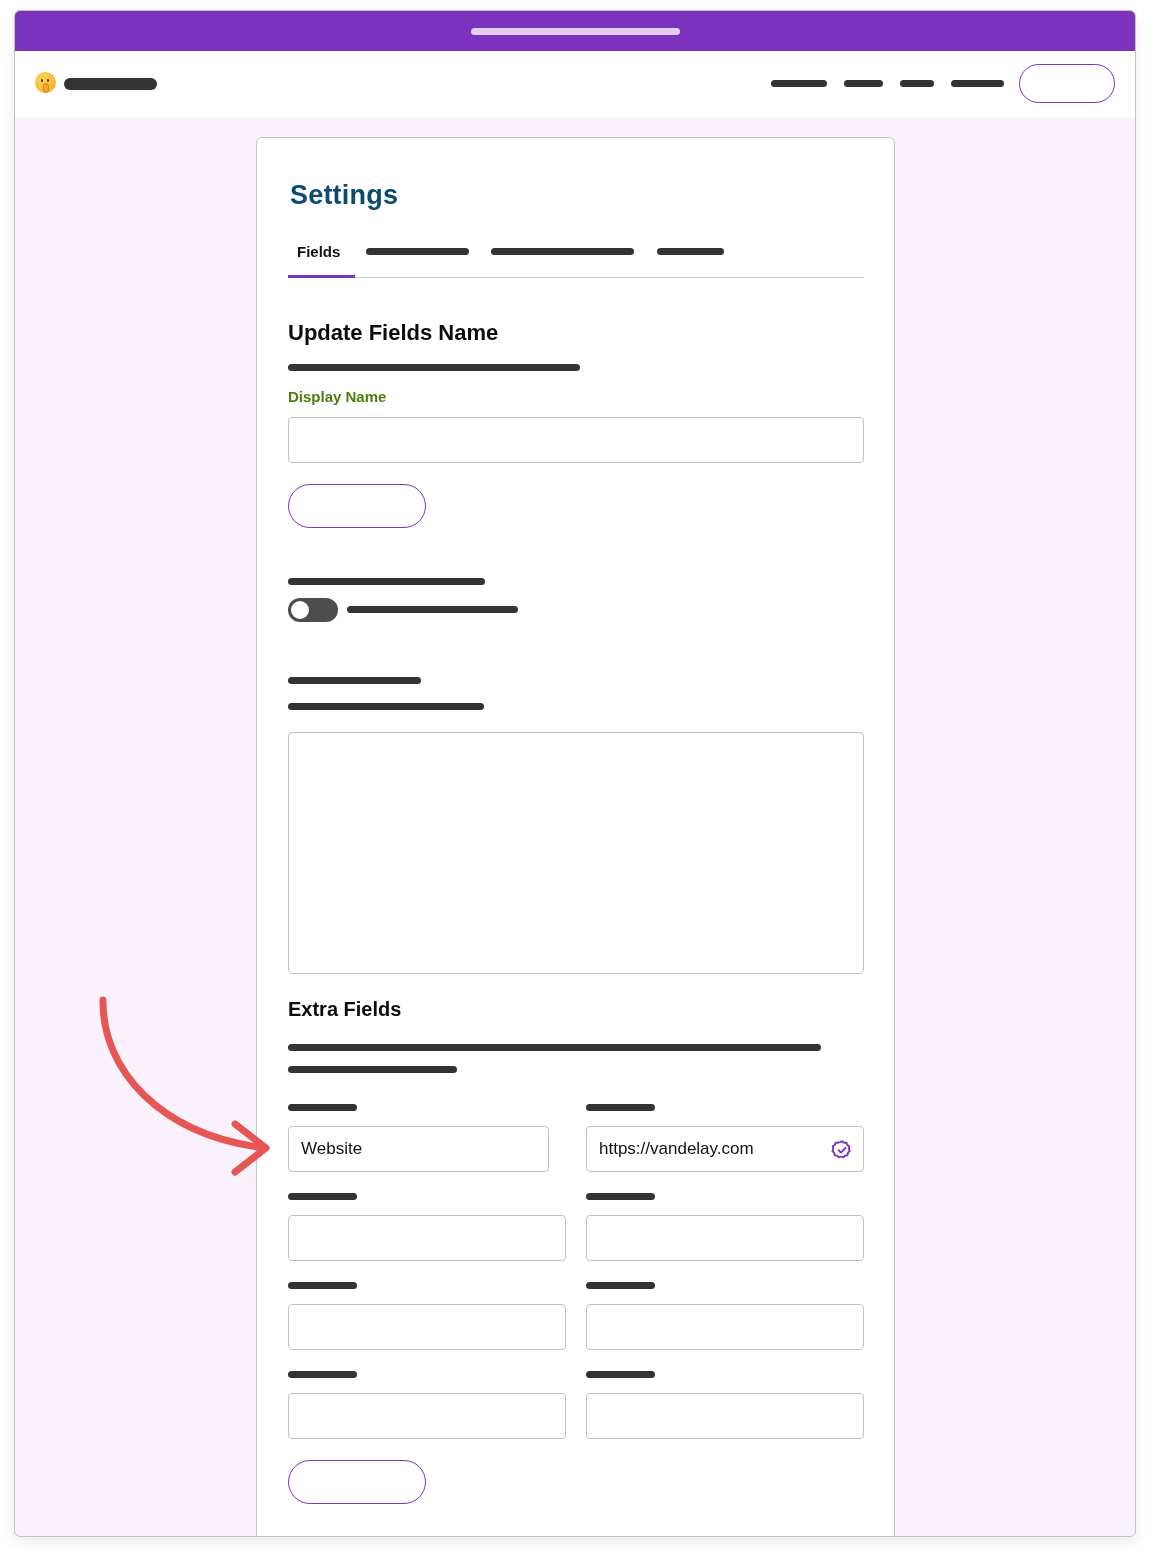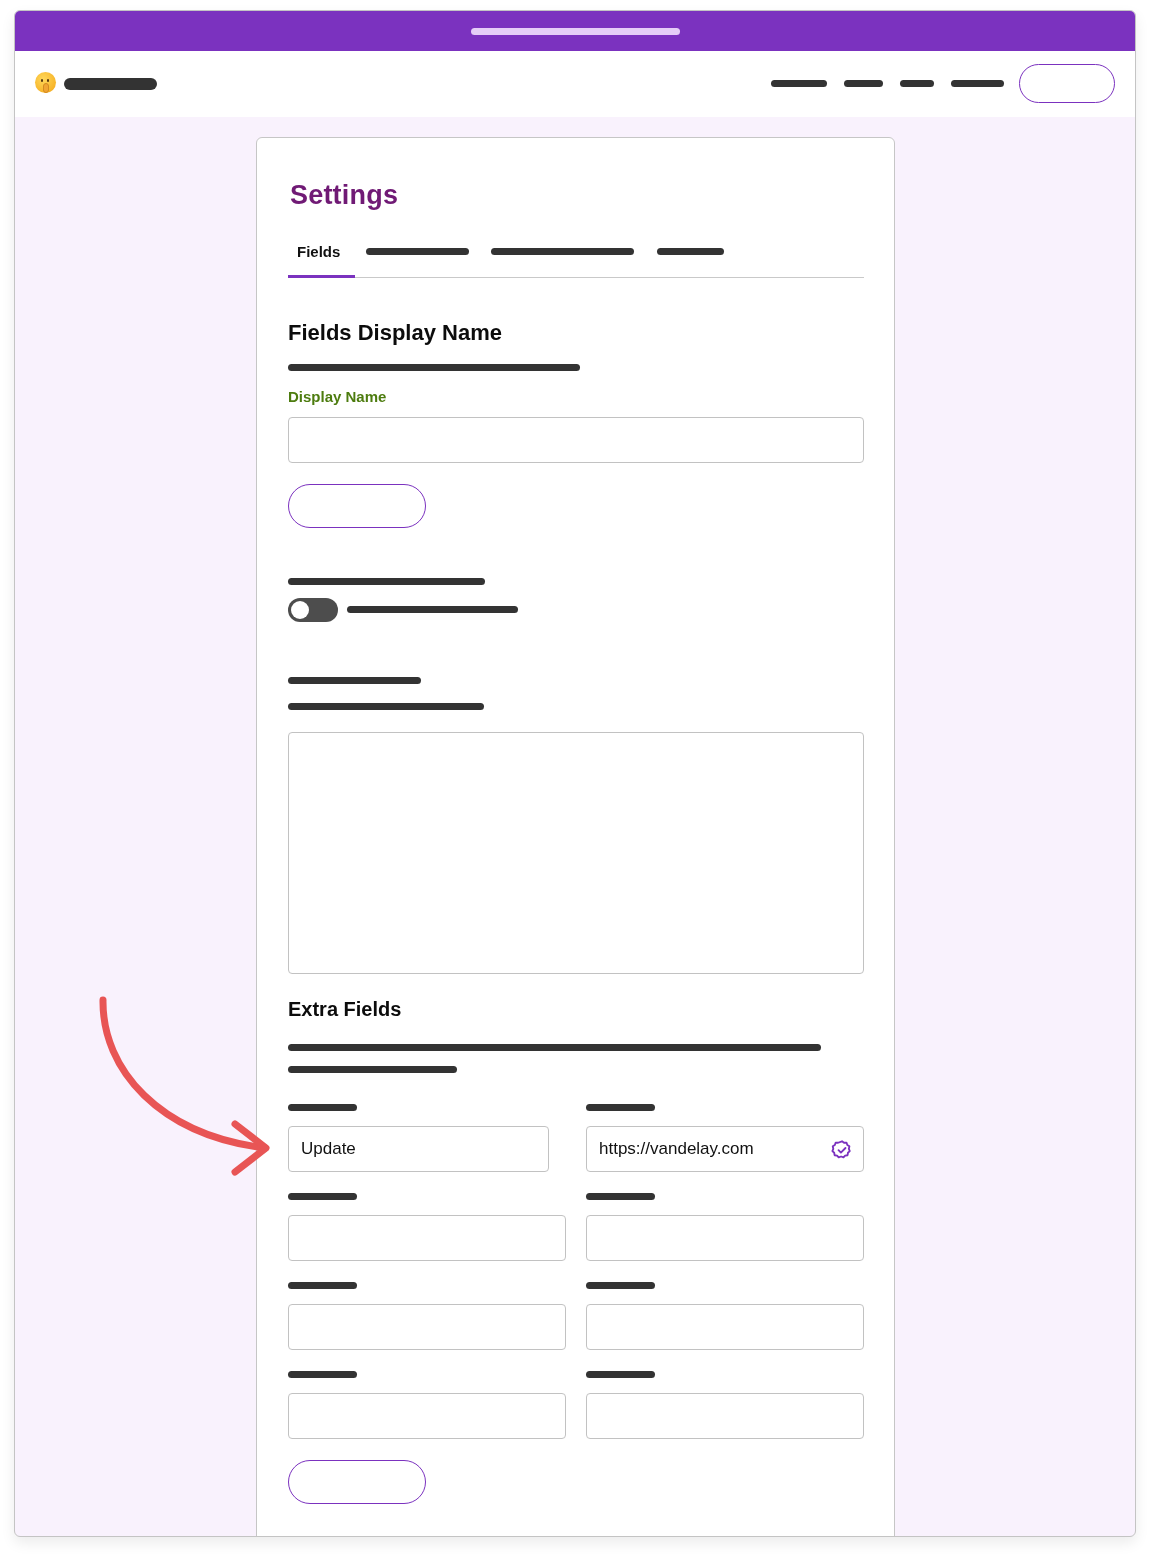--- a/index.html
+++ b/index.html
@@ -33,21 +33,21 @@
   .nav-link { top: 29px; height: 7px; border-radius: 4px; }
   .header-btn {
     position: absolute; left: 1004px; top: 13px; width: 96px; height: 39px;
     border: 1px solid #7b32bf; border-radius: 20px; background: #fff; cursor: pointer;
   }
 
   .card {
     position: absolute; left: 241px; top: 126px; width: 639px; height: 1420px;
     background: #ffffff; border: 1px solid #c6c6c6; border-radius: 6px;
   }
-  .page-title { position: absolute; left: 33px; top: 42px; font-size: 27px; font-weight: 700; color: #701a75; letter-spacing: 0.2px; }
+  .page-title { position: absolute; left: 33px; top: 42px; font-size: 27px; font-weight: 700; color: #0c4a6e; letter-spacing: 0.2px; }
   .tabs { position: absolute; left: 31px; top: 100px; width: 576px; height: 40px; border-bottom: 1px solid #c9c9c9; }
   .tab-profile { position: absolute; left: 9px; top: 5px; font-size: 15px; font-weight: 700; color: #111; cursor: pointer; }
   .tab-underline { position: absolute; left: 0; bottom: -1px; width: 67px; height: 3px; background: #7b32bf; }
   .tab-skel { position: absolute; top: 10px; height: 7px; background: #333; border-radius: 4px; cursor: pointer; }
 
   .section-title { position: absolute; left: 31px; font-size: 22px; font-weight: 700; color: #0c0c0c; }
   .field-label { position: absolute; left: 31px; font-size: 15px; font-weight: 700; color: #4d7c0f; }
   .input {
     position: absolute; height: 46px; border: 1px solid #c2c2c2; border-radius: 4px; background: #fff;
     font-family: "Liberation Sans", "DejaVu Sans", sans-serif; font-size: 17px; color: #111;
@@ -93,21 +93,21 @@
     <h1 class="page-title">Settings</h1>
 
     <div class="tabs">
       <div class="tab-profile">Fields</div>
       <div class="tab-underline"></div>
       <div class="tab-skel" style="left:78px;width:103px"></div>
       <div class="tab-skel" style="left:203px;width:143px"></div>
       <div class="tab-skel" style="left:369px;width:67px"></div>
     </div>
 
-    <h2 class="section-title" style="top:182px">Fields Display Name</h2>
+    <h2 class="section-title" style="top:182px">Update Fields Name</h2>
     <div class="skel" style="left:31px;top:226px;width:292px;height:7px;border-radius:4px"></div>
     <div class="field-label" style="top:250px">Display Name</div>
     <div class="input" style="left:31px;top:279px;width:576px"></div>
     <div class="pill-btn" style="left:31px;top:346px"></div>
 
     <div class="skel" style="left:31px;top:440px;width:197px;height:7px;border-radius:4px"></div>
     <div class="toggle">
       <div class="toggle-knob"></div>
     </div>
     <div class="skel" style="left:90px;top:468px;width:171px;height:7px;border-radius:4px"></div>
@@ -115,21 +115,21 @@
     <div class="skel" style="left:31px;top:539px;width:133px;height:7px;border-radius:4px"></div>
     <div class="skel" style="left:31px;top:565px;width:196px;height:7px;border-radius:4px"></div>
     <div class="textarea"></div>
 
     <h2 class="section-title" style="top:860px;font-size:20px">Extra Fields</h2>
     <div class="skel" style="left:31px;top:906px;width:533px;height:7px;border-radius:4px"></div>
     <div class="skel" style="left:31px;top:928px;width:169px;height:7px;border-radius:4px"></div>
 
     <div class="skel" style="left:31px;top:966px;width:69px;height:7px;border-radius:4px"></div>
     <div class="skel" style="left:329px;top:966px;width:69px;height:7px;border-radius:4px"></div>
-    <div class="input" style="left:31px;top:988px;width:261px">Update</div>
+    <div class="input" style="left:31px;top:988px;width:261px">Website</div>
     <div class="input" style="left:329px;top:988px;width:278px;padding-right:32px">
       <span>https://vandelay.com</span>
       <svg class="verified-icon" viewBox="0 0 24 24">
         <path d="M12 2.5l2.2 1.6 2.7-.2.9 2.6 2.3 1.5-.6 2.7 1 2.5-2 1.8-.4 2.7-2.7.4-1.8 2-2.6-1-2.6 1-1.8-2-2.7-.4-.4-2.7-2-1.8 1-2.5-.6-2.7 2.3-1.5.9-2.6 2.7.2z" fill="none" stroke="#7b32bf" stroke-width="2" stroke-linejoin="round"></path>
         <path d="M8.2 12.2l2.6 2.6 5-5" fill="none" stroke="#7b32bf" stroke-width="2" stroke-linecap="round" stroke-linejoin="round"></path>
       </svg>
     </div>
 
     <div class="skel" style="left:31px;top:1055px;width:69px;height:7px;border-radius:4px"></div>
     <div class="skel" style="left:329px;top:1055px;width:69px;height:7px;border-radius:4px"></div>

